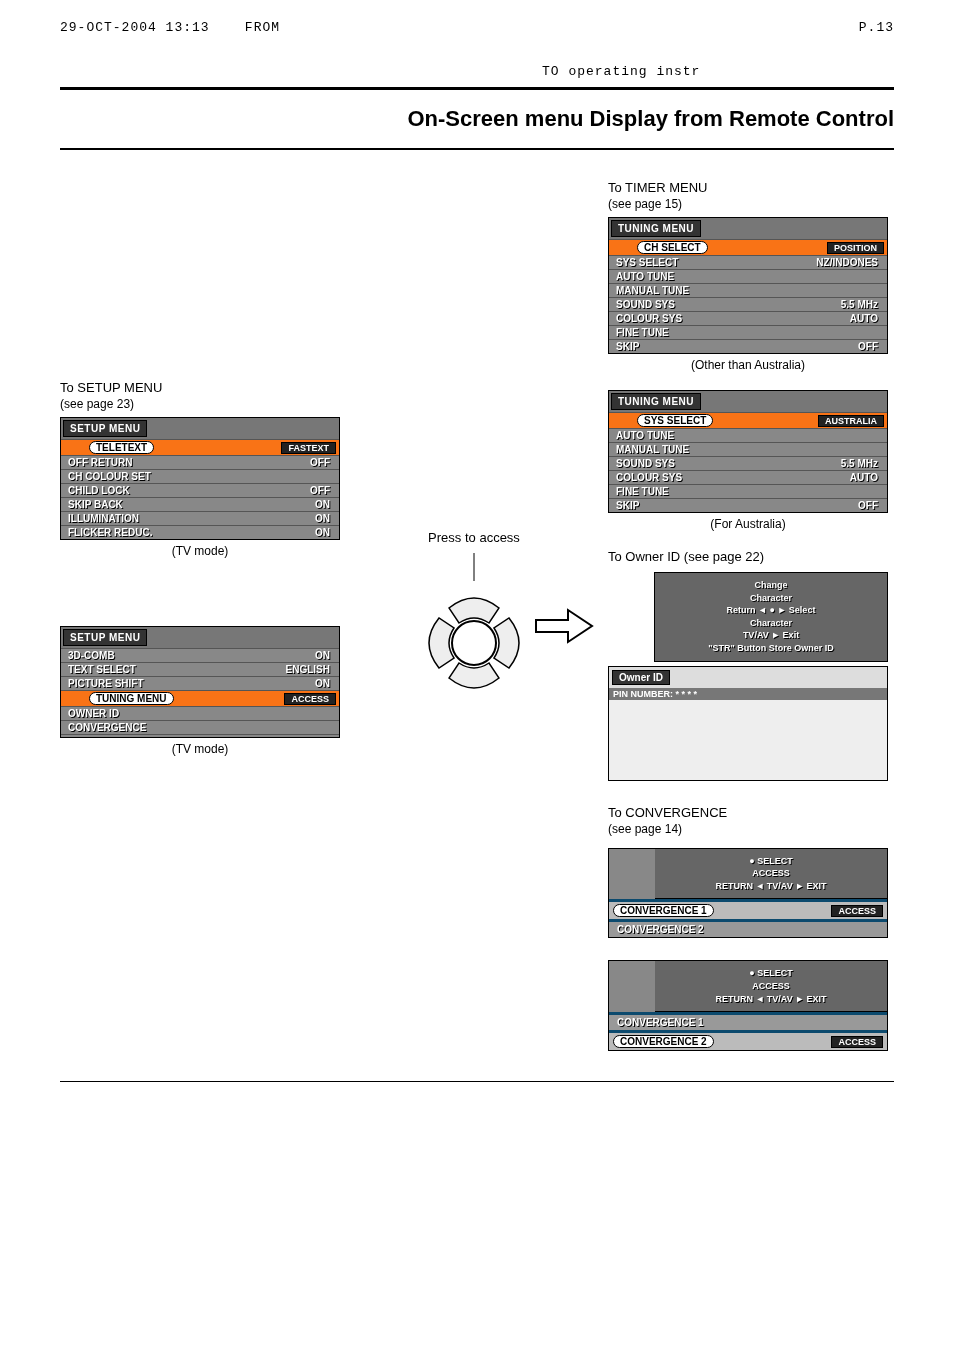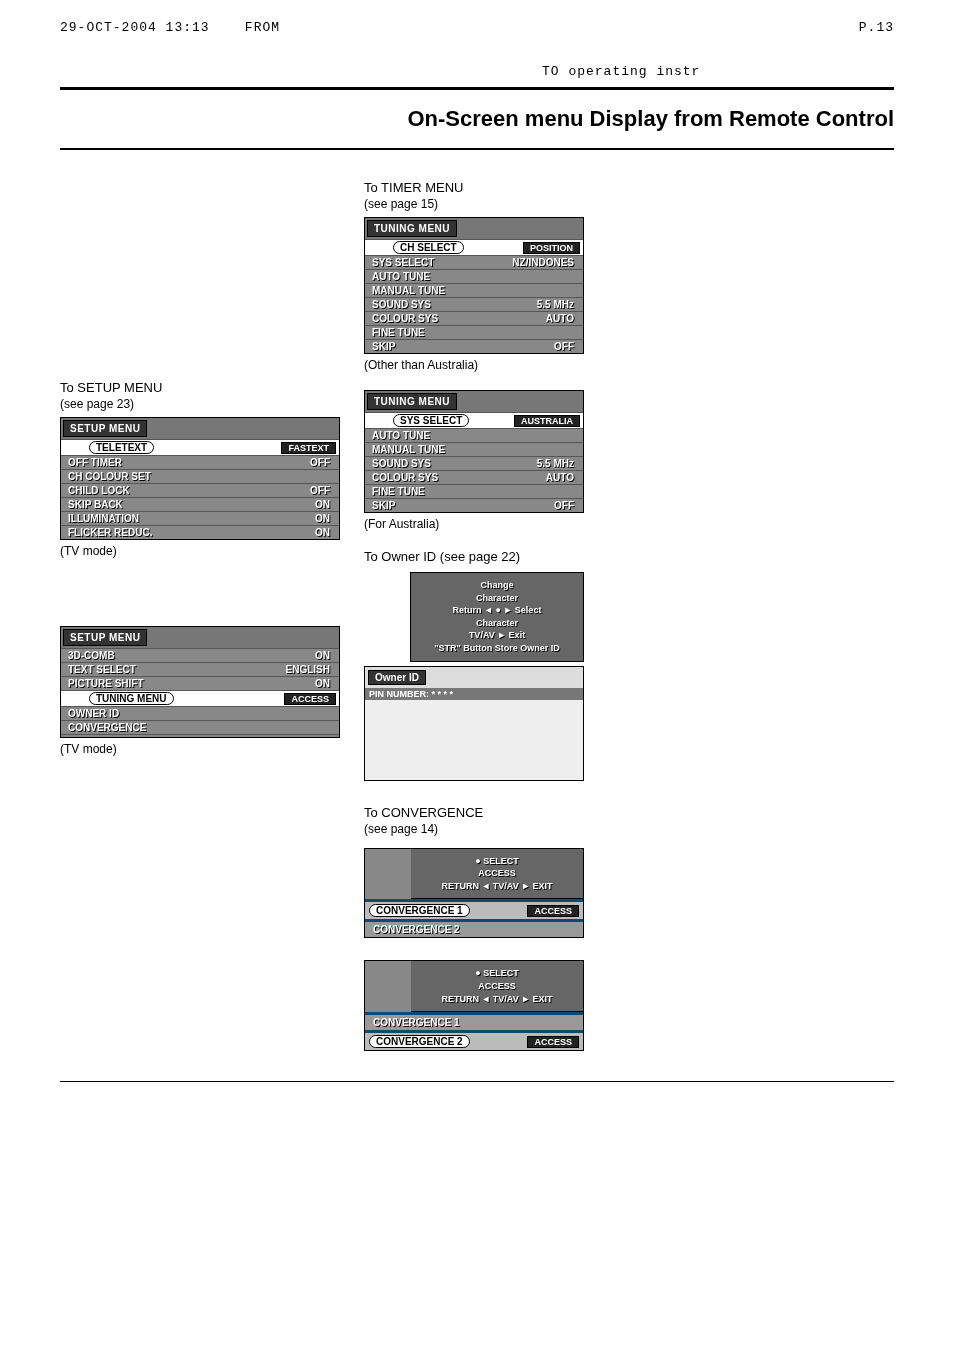--- a/index.html
+++ b/index.html
@@ -37,21 +37,21 @@
   }
   .body-grid {
     display: grid;
     grid-template-columns: 280px 220px 280px;
     column-gap: 24px;
     align-items: start;
   }
   .col { display: flex; flex-direction: column; }
   .sect-label { font-size: 13px; margin-bottom: 2px; }
   .sect-sub { font-size: 12px; margin-bottom: 6px; }
-  .caption-right { text-align: left; font-size: 12px; margin-top: 4px; margin-bottom: 18px; }
+  .caption-right { text-align: center; font-size: 12px; margin-top: 4px; margin-bottom: 18px; }
 
   .tv-menu {
     border: 1px solid #000;
     font-size: 11px;
     width: 100%;
     background: #777;
   }
   .tv-menu .menu-title {
     display: inline-block;
     background: #333;
@@ -63,21 +63,21 @@
     margin: 2px;
     letter-spacing: 0.5px;
   }
   .tv-row {
     display: flex;
     align-items: center;
     padding: 1px 3px;
     border-top: 1px solid #555;
     background: #888;
   }
-  .tv-row.hl { background: #ffffff; padding-left: 28px; }
+  .tv-row.hl { background: #f97316; padding-left: 28px; }
   .pill {
     background: #fff;
     border: 1px solid #000;
     border-radius: 7px;
     padding: 0 6px;
     font-weight: bold;
     font-size: 10px;
     white-space: nowrap;
   }
   .tv-label {
@@ -179,21 +179,21 @@
       </div>
       <div class="sect-sub">(see page 23)</div>
 
       <div class="tv-menu">
         <span class="menu-title">SETUP MENU</span>
         <div class="tv-row hl">
           <span class="pill">TELETEXT</span>
           <span class="tv-val-box">FASTEXT</span>
         </div>
         <div class="tv-row">
-          <span class="tv-label">OFF TIMER</span>
+          <span class="tv-label">OFF RETURN</span>
           <span class="tv-val">OFF</span>
         </div>
         <div class="tv-row">
           <span class="tv-label">CH COLOUR SET</span>
           <span class="tv-val"></span>
         </div>
         <div class="tv-row">
           <span class="tv-label">CHILD LOCK</span>
           <span class="tv-val">OFF</span>
         </div>
@@ -241,20 +241,38 @@
           <span class="tv-val"></span>
         </div>
         <div class="tv-row">
           <span class="tv-label"></span>
           <span class="tv-val"></span>
         </div>
       </div>
       <div class="caption-right">(TV mode)</div>
     </div>
 
+    <div class="col center-col">
+      <div class="press-label">Press to access</div>
+      <div class="remote-block">
+        <svg class="remote-svg" viewBox="0 0 160 160">
+          <line x1="80" y1="0" x2="80" y2="28" stroke="#000" stroke-width="1"></line>
+          <circle cx="80" cy="90" r="22" fill="#fff" stroke="#000" stroke-width="2"></circle>
+          <path d="M55 55 Q80 35 105 55 L95 70 Q80 60 65 70 Z" fill="#eee" stroke="#000" stroke-width="1.5"></path>
+          <path d="M55 125 Q80 145 105 125 L95 110 Q80 120 65 110 Z" fill="#eee" stroke="#000" stroke-width="1.5"></path>
+          <path d="M45 65 Q25 90 45 115 L60 105 Q50 90 60 75 Z" fill="#eee" stroke="#000" stroke-width="1.5"></path>
+          <path d="M115 65 Q135 90 115 115 L100 105 Q110 90 100 75 Z" fill="#eee" stroke="#000" stroke-width="1.5"></path>
+        </svg>
+      </div>
+      <div class="arrow-wrap">
+        <svg class="arrow-svg" viewBox="0 0 60 40">
+          <path d="M2 14 H34 V4 L58 20 L34 36 V26 H2 Z" fill="#fff" stroke="#000" stroke-width="2"></path>
+        </svg>
+      </div>
+    </div>
 
     <div class="col">
 
       <div class="sect-label">
         <span>To </span><span>TIMER</span><span> MENU</span>
       </div>
       <div class="sect-sub">(see page 15)</div>
 
       <div class="tv-menu">
         <span class="menu-title">TUNING MENU</span>

